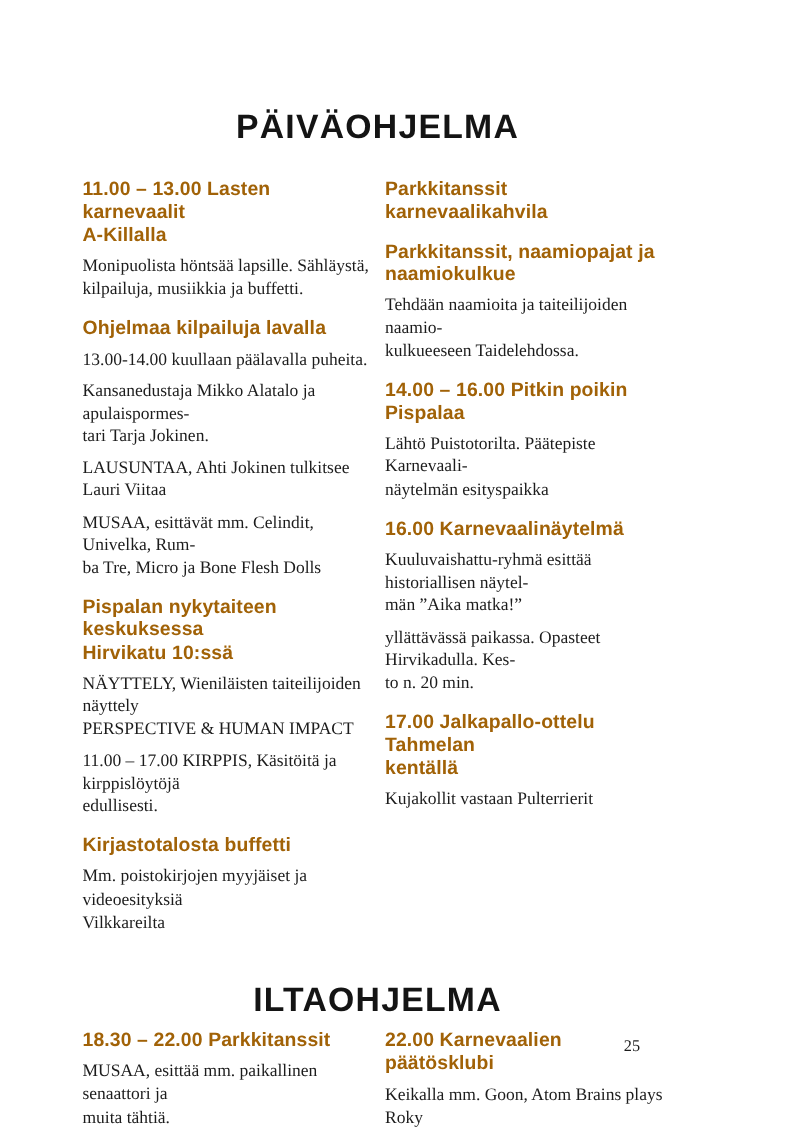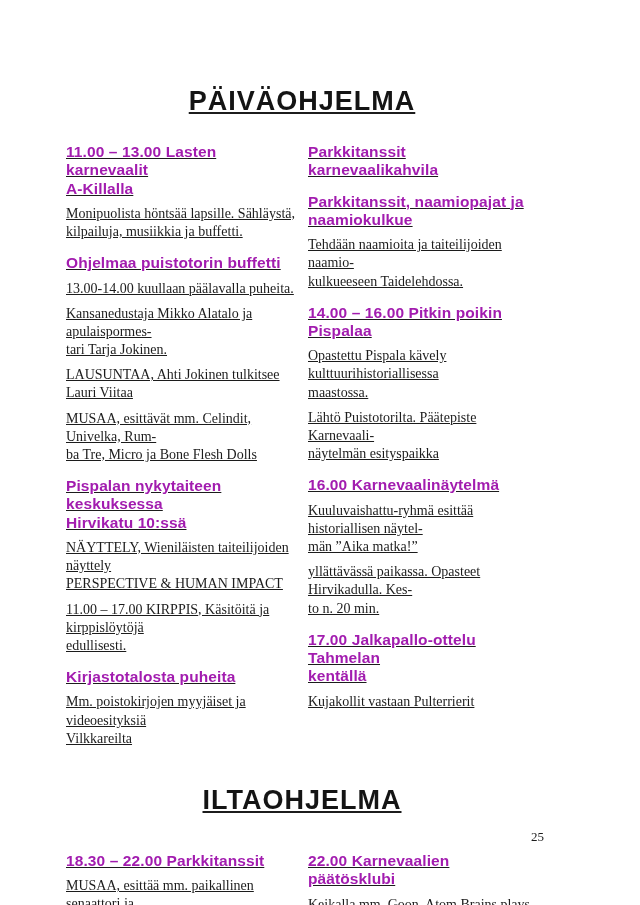--- a/index.html
+++ b/index.html
@@ -2,109 +2,107 @@
 <html><head>
 <meta charset="utf-8">
 <style>
   html, body { margin: 0; padding: 0; background: #ffffff; }
   body {
     width: 640px; height: 905px;
     font-family: "Liberation Serif", serif;
     color: #1c1c1c;
     -webkit-font-smoothing: antialiased;
   }
-  .page { position: relative; width: 604px; height: 905px; overflow: hidden; text-decoration: underline; }
+  .page { position: relative; width: 604px; height: 905px; overflow: hidden; }
   .content { padding: 86px 66px 0 66px; }
 
   .script {
     font-family: "Liberation Sans", sans-serif;
     font-weight: bold;
     color: #141414;
   }
   .title {
     text-align: center;
     font-size: 27px;
     letter-spacing: 1px;
     margin: 0 0 26px 0;
     white-space: pre-line;
   }
-  .title.evening { margin: 30px 0 36px 0; }
+  .title.evening { margin: 30px 0 8px 0; }
 
   .cols {
     display: grid;
     grid-template-columns: 1fr 1fr;
     column-gap: 12px;
     align-items: start;
   }
 
   .h {
     font-family: "Liberation Sans", sans-serif;
     font-weight: bold;
     font-size: 15.5px;
     line-height: 1.18;
     letter-spacing: 0.1px;
-    color: #a21caf;
+    color: #a16207;
     margin: 13px 0 3px 0;
     white-space: pre-line;
   }
   .col > .h:first-child { margin-top: 0; }
   .p {
     font-size: 14px;
     line-height: 1.3;
     margin: 7px 0;
     white-space: pre-line;
   }
 
   .pagenum {
     position: absolute;
     top: 829px;
-    right: 60px;
+    right: 92px;
     font-size: 13px;
   }
 </style>
 </head>
 <body>
 
 <div class="page">
   <div class="content">
 
     <h1 class="script title">PÄIVÄOHJELMA</h1>
 
     <div class="cols">
       <div class="col">
         <p class="h">11.00 – 13.00 Lasten karnevaalit
 A-Killalla</p>
         <p class="p">Monipuolista höntsää lapsille. Sähläystä,
 kilpailuja, musiikkia ja buffetti.</p>
-        <p class="h">Ohjelmaa puistotorin buffetti</p>
+        <p class="h">Ohjelmaa kilpailuja lavalla</p>
         <p class="p">13.00-14.00 kuullaan päälavalla puheita.</p>
         <p class="p">Kansanedustaja Mikko Alatalo ja apulaispormes-
 tari Tarja Jokinen.</p>
         <p class="p">LAUSUNTAA, Ahti Jokinen tulkitsee Lauri Viitaa</p>
         <p class="p">MUSAA, esittävät mm. Celindit, Univelka, Rum-
 ba Tre, Micro ja Bone Flesh Dolls</p>
         <p class="h">Pispalan nykytaiteen keskuksessa
 Hirvikatu 10:ssä</p>
         <p class="p">NÄYTTELY, Wieniläisten taiteilijoiden näyttely
 PERSPECTIVE &amp; HUMAN IMPACT</p>
         <p class="p">11.00 – 17.00 KIRPPIS, Käsitöitä ja kirppislöytöjä
 edullisesti.</p>
-        <p class="h">Kirjastotalosta puheita</p>
+        <p class="h">Kirjastotalosta buffetti</p>
         <p class="p">Mm. poistokirjojen myyjäiset ja videoesityksiä
 Vilkkareilta</p>
       </div>
       <div class="col">
         <p class="h">Parkkitanssit karnevaalikahvila</p>
         <p class="h">Parkkitanssit, naamiopajat ja
 naamiokulkue</p>
         <p class="p">Tehdään naamioita ja taiteilijoiden naamio-
 kulkueeseen Taidelehdossa.</p>
         <p class="h">14.00 – 16.00 Pitkin poikin Pispalaa</p>
-        <p class="p">Opastettu Pispala kävely kulttuurihistoriallisessa
-maastossa.</p>
         <p class="p">Lähtö Puistotorilta. Päätepiste Karnevaali-
 näytelmän esityspaikka</p>
         <p class="h">16.00 Karnevaalinäytelmä</p>
         <p class="p">Kuuluvaishattu-ryhmä esittää historiallisen näytel-
 män ”Aika matka!”</p>
         <p class="p">yllättävässä paikassa. Opasteet Hirvikadulla. Kes-
 to n. 20 min.</p>
         <p class="h">17.00 Jalkapallo-ottelu Tahmelan
 kentällä</p>
         <p class="p">Kujakollit vastaan Pulterrierit</p>

